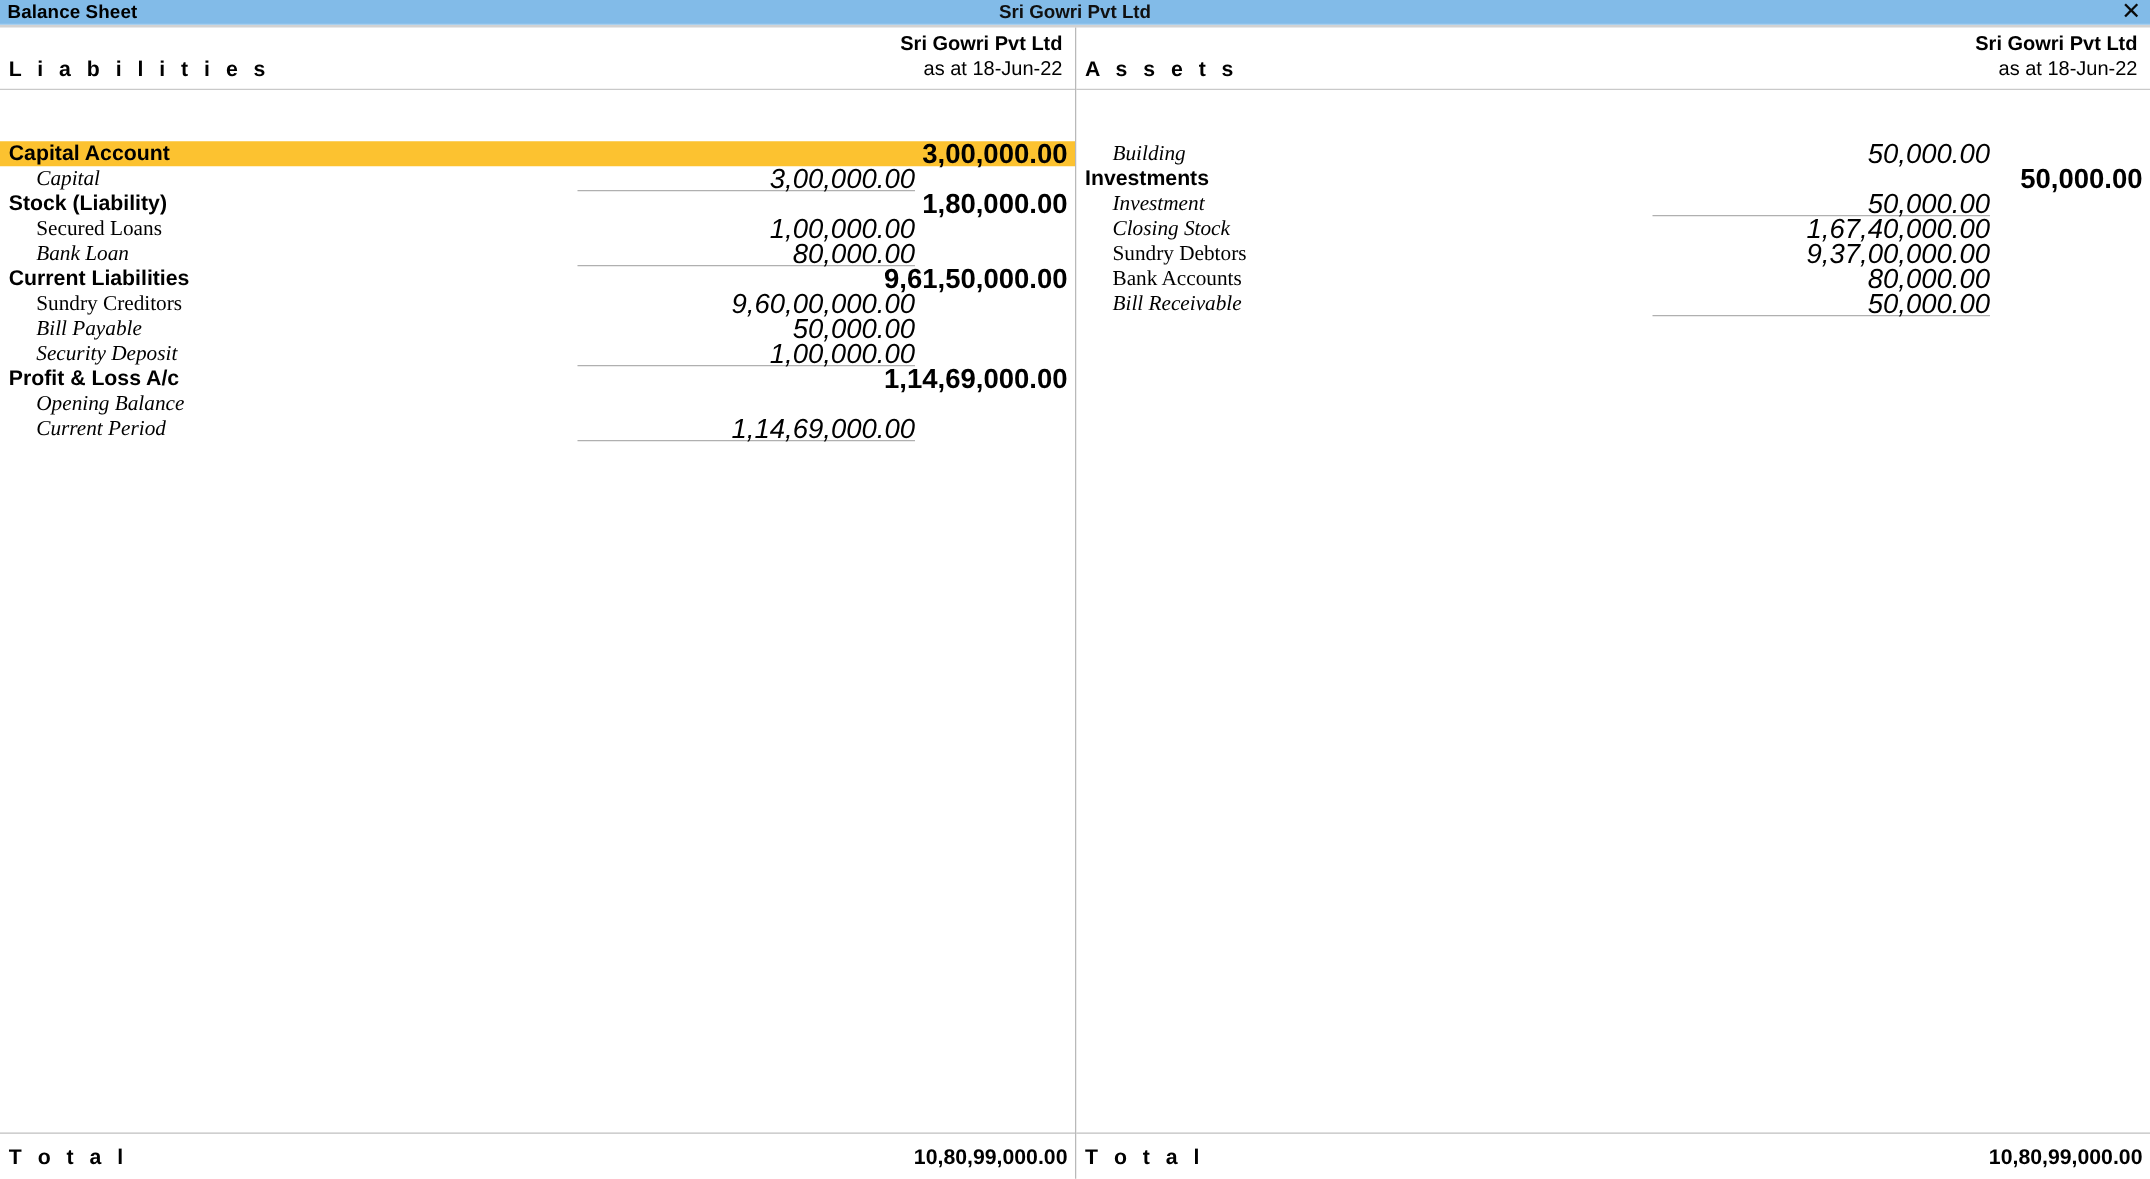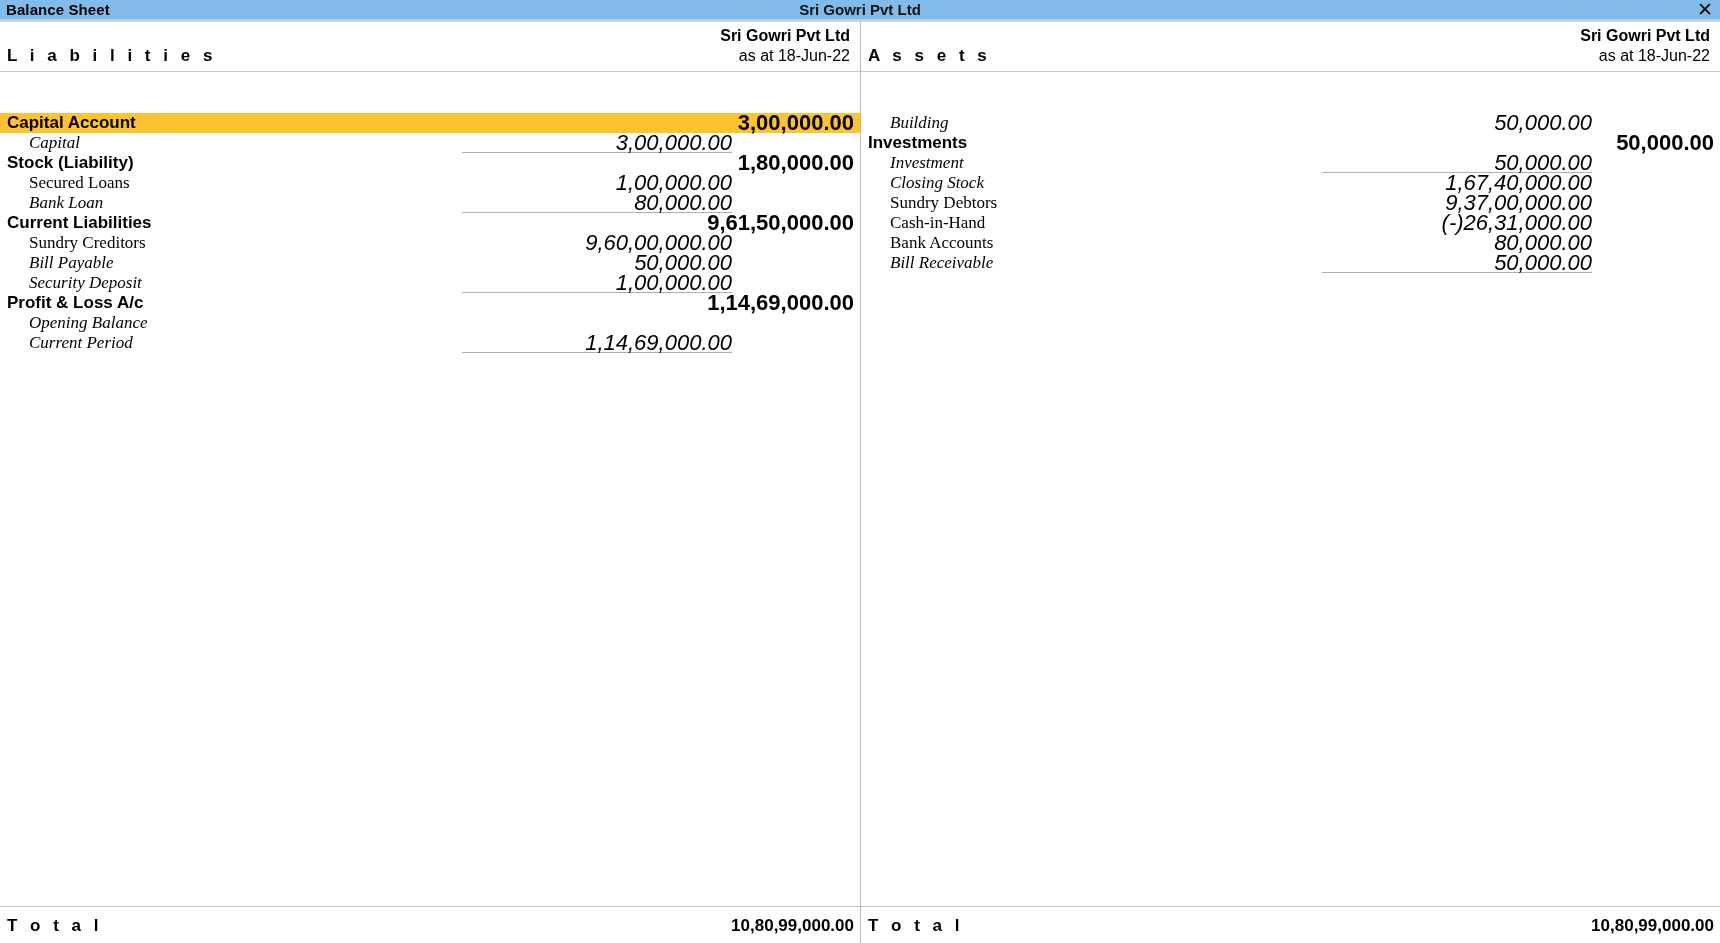--- a/index.html
+++ b/index.html
@@ -301,24 +301,20 @@
           </div>
           <div class="row item ital">
             <div class="label">Closing Stock</div>
             <div class="amt sub">1,67,40,000.00</div>
           </div>
           <div class="row item plain">
             <div class="label">Sundry Debtors</div>
             <div class="amt sub">9,37,00,000.00</div>
           </div>
           <div class="row item plain">
-            <div class="label">Cash-in-Hand</div>
-            <div class="amt sub">(-)26,31,000.00</div>
-          </div>
-          <div class="row item plain">
             <div class="label">Bank Accounts</div>
             <div class="amt sub">80,000.00</div>
           </div>
           <div class="row item ital ruled">
             <div class="label">Bill Receivable</div>
             <div class="amt sub">50,000.00</div>
           </div>
         </div>
       <div class="totalbar">
         <div class="t-label">T o t a l</div>

